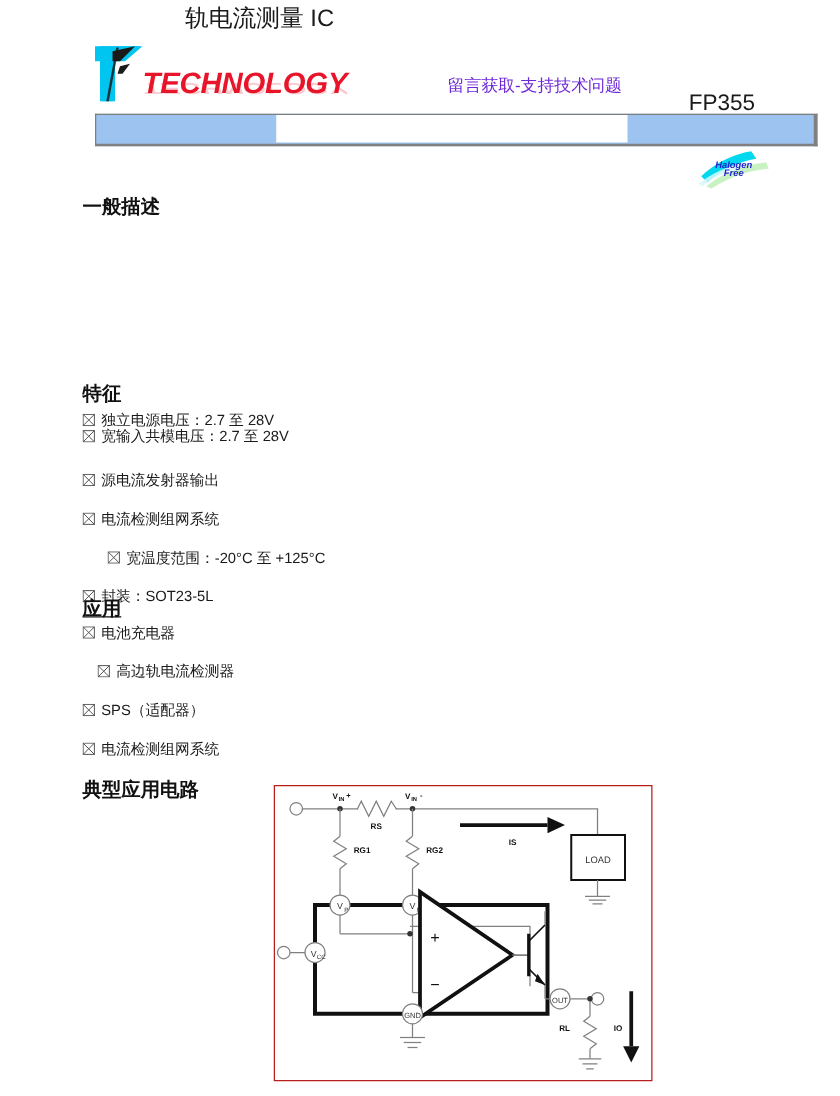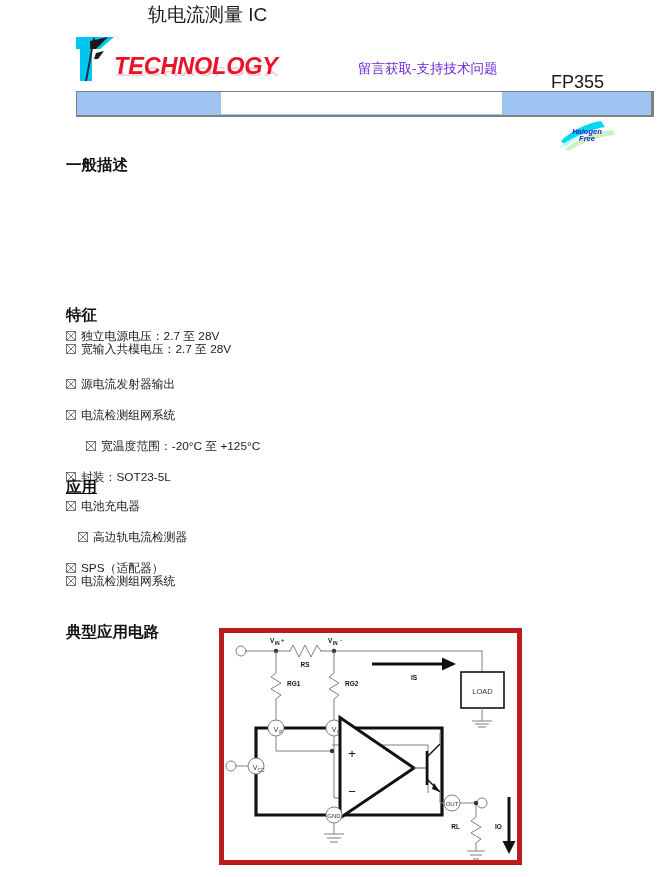--- a/index.html
+++ b/index.html
@@ -174,21 +174,21 @@
   }
   .bx svg { display:block; }
 
   
   .circuit-frame {
     position: absolute;
     left: 219px;
     top: 628px;
     width: 303px;
     height: 237px;
-    border: 5px solid #b91c1c;
+    border: 1px solid #b91c1c;
     background: #ffffff;
     box-sizing: border-box;
   }
   .circuit-frame svg { display: block; }
 </style>
 </head>
 <body>
 
 <div class="page">
 
@@ -306,21 +306,21 @@
       </span><span>电池充电器</span>
     </span>
     <span class="bul" style="margin-bottom:18px;padding-left:12px;">
       <span class="bx">
         <svg width="10" height="10" viewBox="0 0 10 10">
             <rect x="0.5" y="0.5" width="9" height="9" fill="none" stroke="#555" stroke-width="0.8"></rect>
             <path d="M0.5 0.5 L9.5 9.5 M9.5 0.5 L0.5 9.5" stroke="#555" stroke-width="0.8"></path>
           </svg>
       </span><span>高边轨电流检测器</span>
     </span>
-    <span class="bul" style="">
+    <span class="bul" style="margin-bottom:18px;">
       <span class="bx">
         <svg width="10" height="10" viewBox="0 0 10 10">
             <rect x="0.5" y="0.5" width="9" height="9" fill="none" stroke="#555" stroke-width="0.8"></rect>
             <path d="M0.5 0.5 L9.5 9.5 M9.5 0.5 L0.5 9.5" stroke="#555" stroke-width="0.8"></path>
           </svg>
       </span><span>SPS（适配器）</span>
     </span>
     <span class="bul">
       <span class="bx">
         <svg width="10" height="10" viewBox="0 0 10 10">

